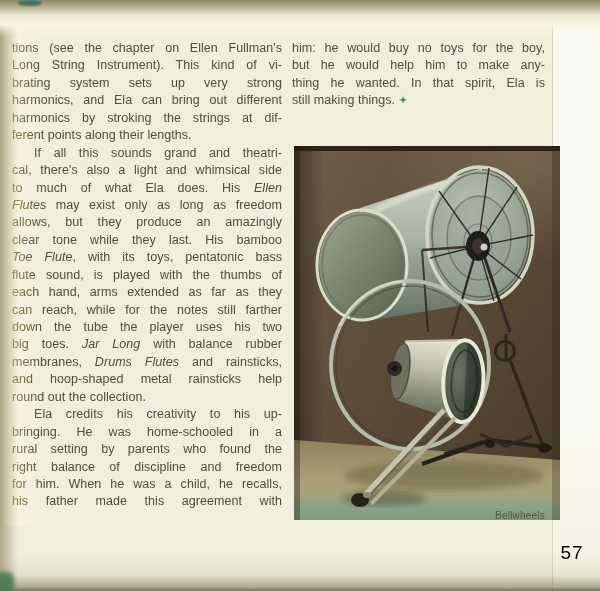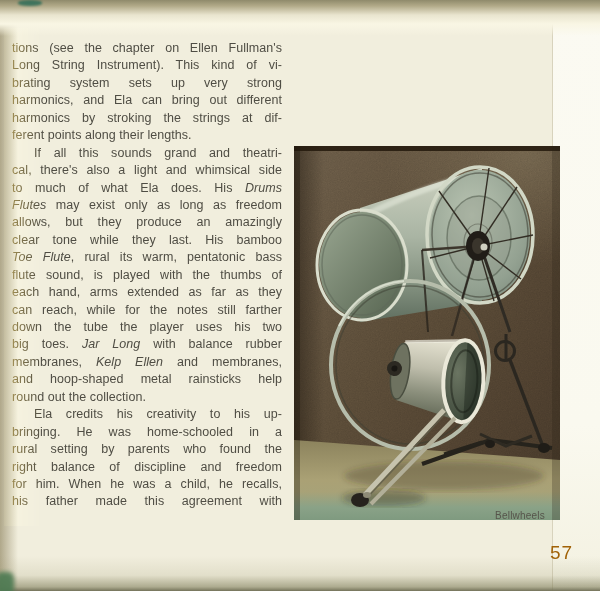--- a/index.html
+++ b/index.html
@@ -27,22 +27,22 @@
     background:linear-gradient(180deg,#fbfaf2 0%,#faf9ef 72%,#f3f1e1 100%);
     border-left:1px solid #d8d3bd;
   }
   
   #photo{position:absolute;left:294px;top:146px;width:266px;height:374px;}
   #caption{
     position:absolute;left:440px;top:510px;width:160px;text-align:center;
     font-size:10px;color:#56544b;letter-spacing:0.2px;
   }
   #page-number{
-    position:absolute;left:550px;top:542px;width:44px;
-    font-size:19px;color:#a16207;letter-spacing:1px;
+    position:absolute;left:550px;top:542px;width:44px;text-align:center;
+    font-size:19px;color:#000000;letter-spacing:1px;
   }
   
   .overlay{position:absolute;pointer-events:none;}
   #gold-edge{
     left:4px;top:28px;width:38px;height:498px;mix-blend-mode:screen;
     background:linear-gradient(90deg,rgba(199,158,34,0.85) 0%,rgba(199,158,34,0.35) 45%,rgba(199,158,34,0) 100%);
   }
   #shade-left{
     left:0;top:0;width:18px;height:591px;
     background:linear-gradient(90deg,rgba(122,110,70,0.55),rgba(122,110,70,0));
@@ -73,41 +73,47 @@
 
   <div id="col-left" class="col">
       <div class="line"><span>tions (see the chapter on Ellen Fullman's</span></div>
       <div class="line"><span>Long String Instrument). This kind of vi-</span></div>
       <div class="line"><span>brating system sets up very strong</span></div>
       <div class="line"><span>harmonics, and Ela can bring out different</span></div>
       <div class="line"><span>harmonics by stroking the strings at dif-</span></div>
       <div class="line end"><span>ferent points along their lengths.</span></div>
       <div class="line indent"><span>If all this sounds grand and theatri-</span></div>
       <div class="line"><span>cal, there's also a light and whimsical side</span></div>
-      <div class="line"><span>to much of what Ela does. His </span><em>Drums</em></div>
+      <div class="line"><span>to much of what Ela does. His </span><em>Ellen</em></div>
       <div class="line"><em>Flutes</em><span> may exist only as long as freedom</span></div>
       <div class="line"><span>allows, but they produce an amazingly</span></div>
       <div class="line"><span>clear tone while they last. His bamboo</span></div>
-      <div class="line"><em>Toe Flute</em><span>, rural its warm, pentatonic bass</span></div>
+      <div class="line"><em>Toe Flute</em><span>, with its toys, pentatonic bass</span></div>
       <div class="line"><span>flute sound, is played with the thumbs of</span></div>
       <div class="line"><span>each hand, arms extended as far as they</span></div>
       <div class="line"><span>can reach, while for the notes still farther</span></div>
       <div class="line"><span>down the tube the player uses his two</span></div>
       <div class="line"><span>big toes. </span><em>Jar Long</em><span> with balance rubber</span></div>
-      <div class="line"><span>membranes, </span><em>Kelp Ellen</em><span> and membranes,</span></div>
+      <div class="line"><span>membranes, </span><em>Drums Flutes</em><span> and rainsticks,</span></div>
       <div class="line"><span>and hoop-shaped metal rainsticks help</span></div>
       <div class="line end"><span>round out the collection.</span></div>
       <div class="line indent"><span>Ela credits his creativity to his up-</span></div>
       <div class="line"><span>bringing. He was home-schooled in a</span></div>
       <div class="line"><span>rural setting by parents who found the</span></div>
       <div class="line"><span>right balance of discipline and freedom</span></div>
       <div class="line"><span>for him. When he was a child, he recalls,</span></div>
       <div class="line"><span>his father made this agreement with</span></div>
     </div>
 
+  <div id="col-right" class="col">
+      <div class="line"><span>him: he would buy no toys for the boy,</span></div>
+      <div class="line"><span>but he would help him to make any-</span></div>
+      <div class="line"><span>thing he wanted. In that spirit, Ela is</span></div>
+      <div class="line end"><span>still making things.</span><span class="end-mark">✦</span></div>
+    </div>
 
   <svg id="photo" viewBox="0 0 266 374" width="266" height="374" xmlns="http://www.w3.org/2000/svg">
     <defs>
       <linearGradient id="bgG" x1="0" y1="0" x2="1" y2="1">
         <stop offset="0" stop-color="#7d6c55"></stop>
           <stop offset="0.45" stop-color="#695841"></stop>
         <stop offset="0.8" stop-color="#5a4936"></stop>
           <stop offset="1" stop-color="#514231"></stop>
       </linearGradient>
       <radialGradient id="glowG" cx="0.68" cy="0.2" r="0.55">

